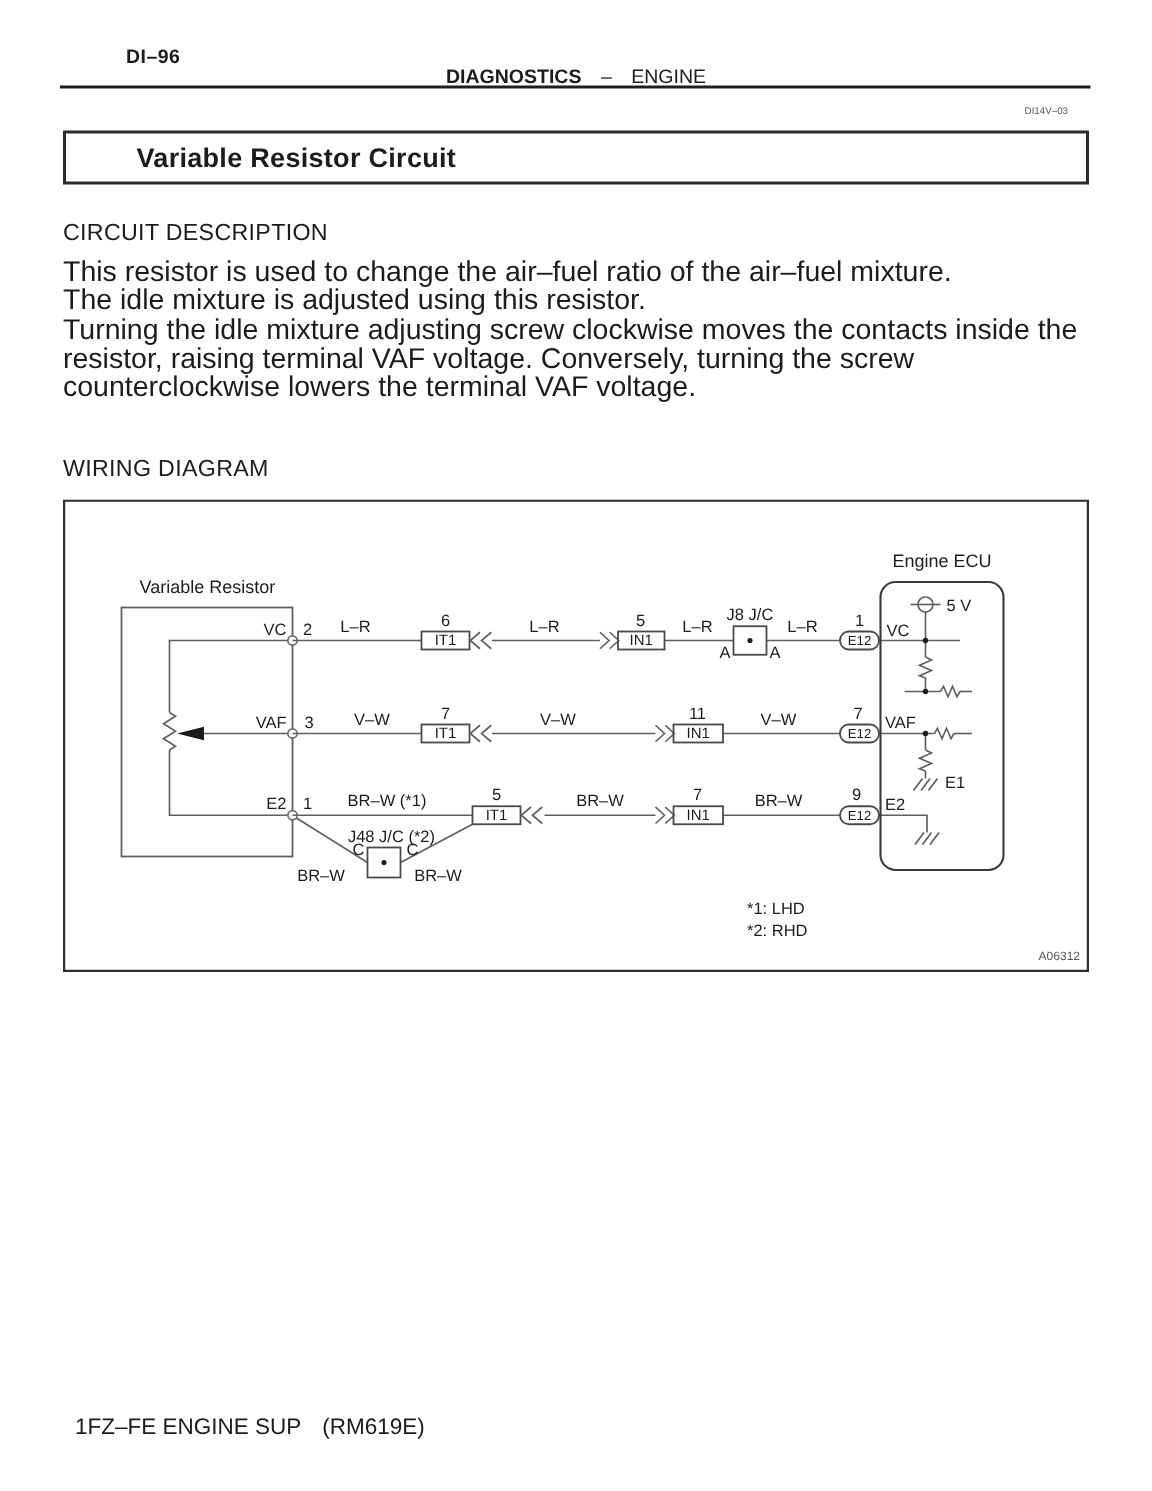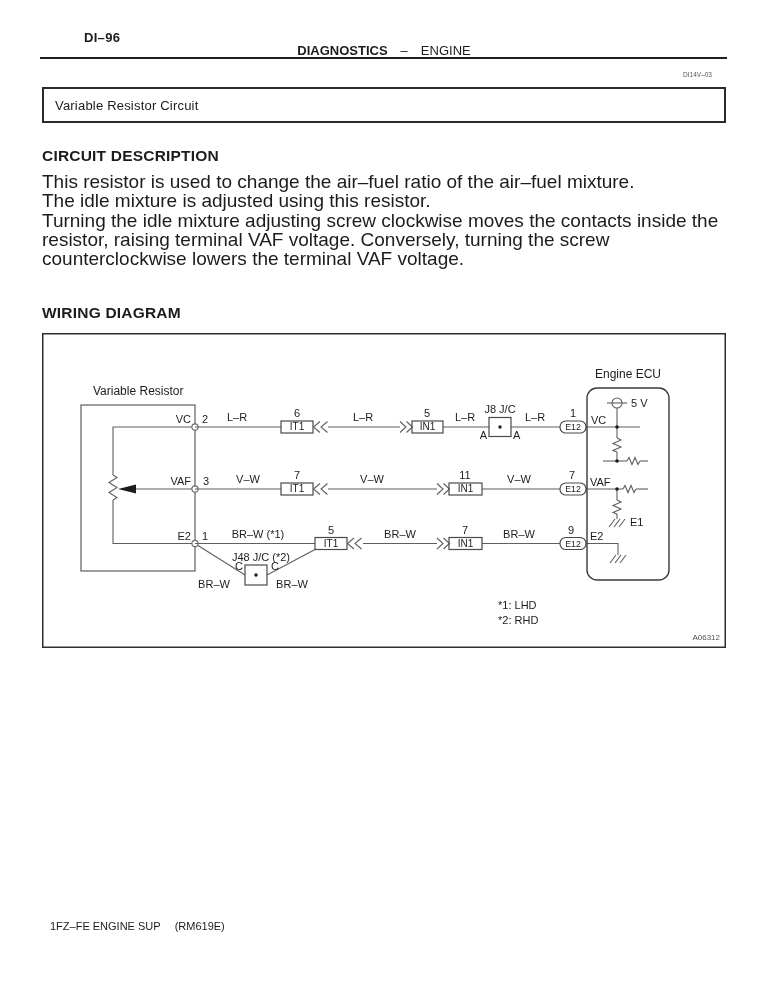--- a/index.html
+++ b/index.html
@@ -13,33 +13,33 @@
   .page-number { left:40px; top:30px; font-size:13px; font-weight:bold; letter-spacing:.3px;padding-left:44px; }
   .header-center { left:0; right:0; top:43px; text-align:center; font-size:13px; }
   .header-center .sec { font-weight:bold; }
   .header-center .sep { margin:0 13px; }
   .header-rule { left:40px; top:57px; width:687px; height:2px; background:#1e1e1e; }
   .doc-code { top:71px; right:56px; font-size:6.5px; color:#555; }
   .title-box {
     left:42px; top:87px; width:684px; height:36px;
     border:2px solid #2b2b2b; display:flex; align-items:center;
   }
-  .title-box .t { font-size:13px; font-weight:normal; padding-left:11px; letter-spacing:.2px; }
-  .h2 { font-size:15.5px; font-weight:bold; letter-spacing:.2px; }
+  .title-box .t { font-size:18px; font-weight:bold; padding-left:11px; letter-spacing:.2px;margin-left:36px; }
+  .h2 { font-size:15.5px; font-weight:normal; letter-spacing:.2px; }
   .cd-head { left:42px; top:147px; }
   .cd-body { left:42px; top:172px; width:692px; font-size:19px; line-height:19.3px; }
   .cd-body p { margin:0; }
   .wd-head { left:42px; top:304px; }
   .diagram-svg { left:42px; top:333px; }
   svg text { fill:#1c1c1c; font-family:"Liberation Sans", sans-serif; font-size:11px; }
   svg .sz12 { font-size:12px; }
   svg .sz10 { font-size:10px; }
   svg .sz9  { font-size:8.8px; }
   svg .sz8  { font-size:8px; fill:#555; }
-  .footer { left:50px; top:920px; font-size:11px; }
+  .footer { left:50px; top:943px; font-size:15px; }
   .footer .gap { display:inline-block; width:14px; }
 </style>
 </head>
 <body>
 
 <div class="abs page-number">DI–96</div>
 
 <div class="abs header-center">
   <span class="sec">DIAGNOSTICS</span><span class="sep">–</span><span>ENGINE</span>
 </div>

